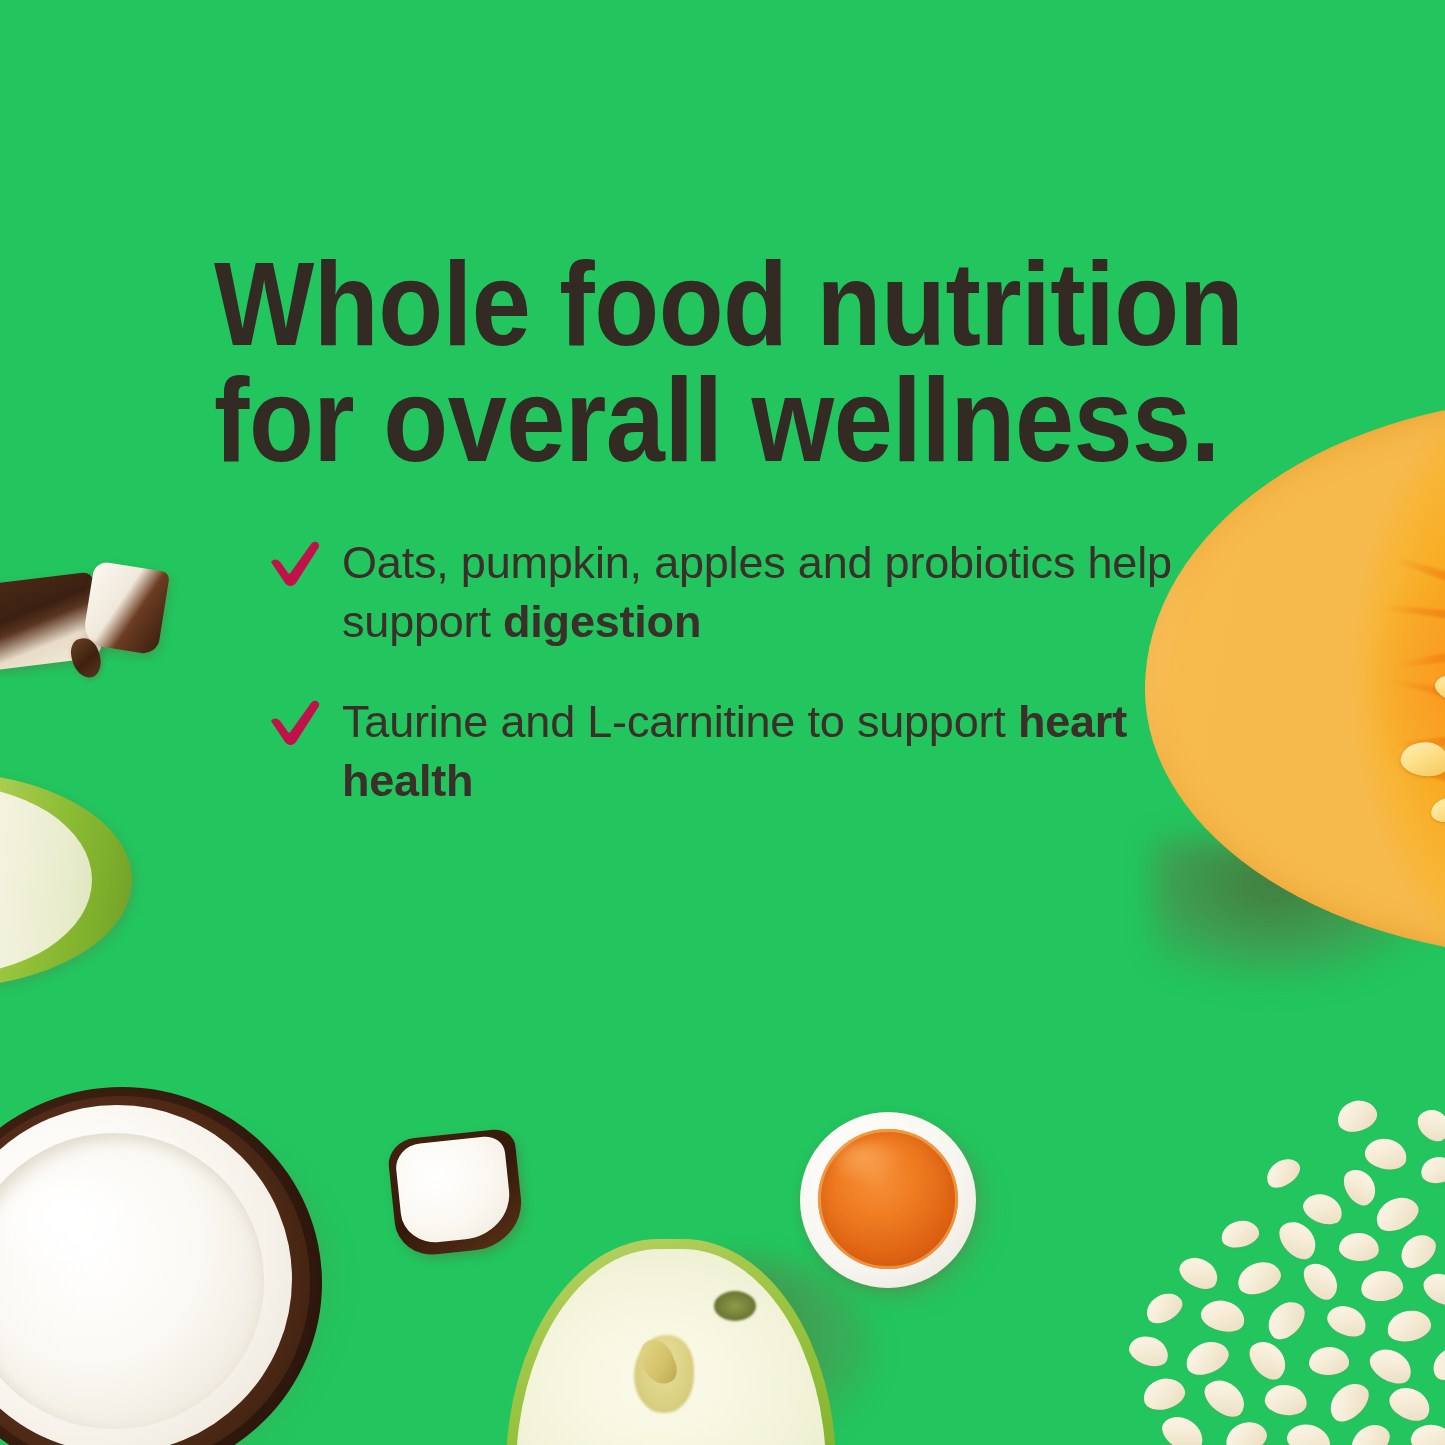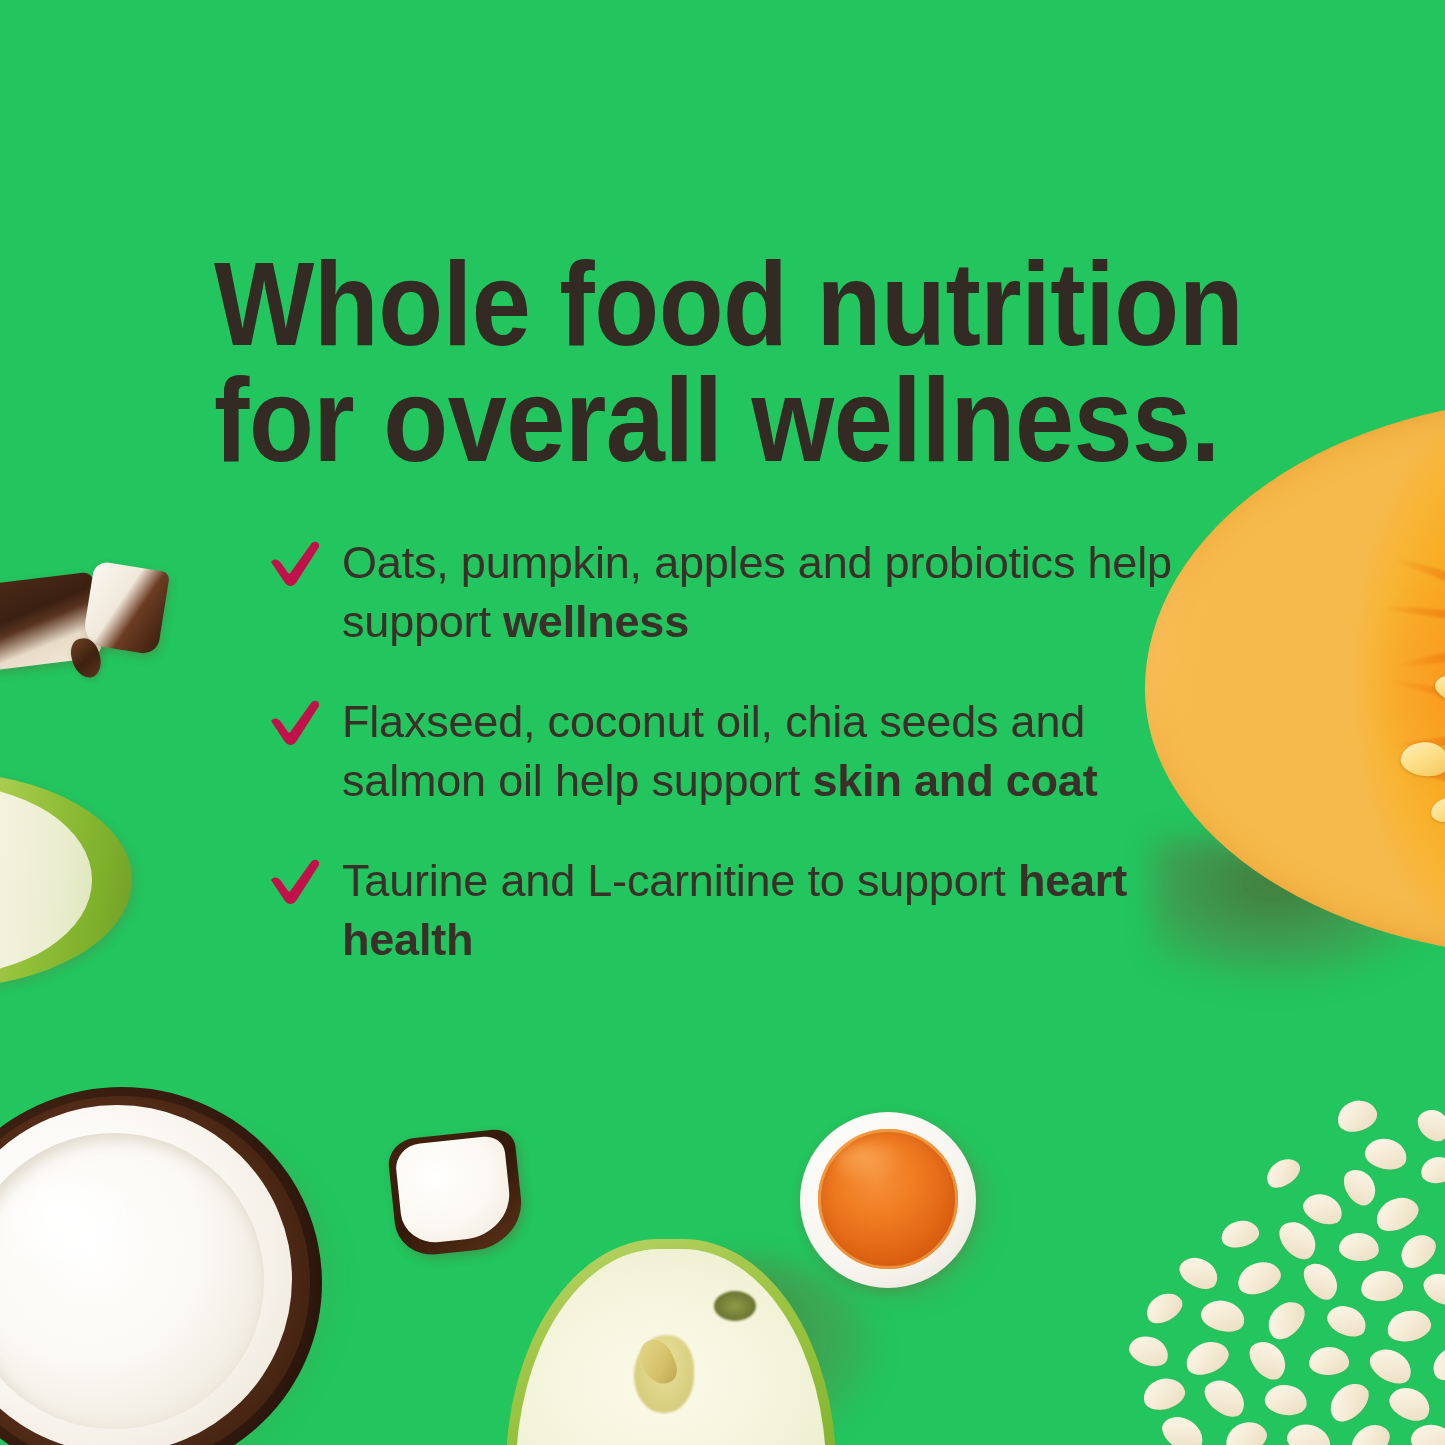--- a/index.html
+++ b/index.html
@@ -507,29 +507,23 @@
     <span class="hl-line">Whole food nutrition</span>
     <span class="hl-line">for overall wellness.</span>
   </h1>
 
   <ul class="bullets" style="list-style:none;margin:0;padding:0;">
 
     <li class="bullet-item" style="color: rgb(58, 48, 41);">
       <svg class="check-icon" viewBox="0 0 56 48">
         <path d="M3 22 C6 18, 10 19, 13 23 L20 33 C21 34, 22 34, 23 32 L43 4 C46 0, 52 2, 51 7 L28 43 C25 47, 20 47, 17 43 Z" fill="#C2104A"></path>
       </svg>
-      <span class="bullet-text">Oats, pumpkin, apples and probiotics help support <b>wellness</b></span>
+      <span class="bullet-text">Oats, pumpkin, apples and probiotics help support <b>digestion</b></span>
     </li>
 
-    <li class="bullet-item" style="color: rgb(58, 48, 41);">
-      <svg class="check-icon" viewBox="0 0 56 48">
-        <path d="M3 22 C6 18, 10 19, 13 23 L20 33 C21 34, 22 34, 23 32 L43 4 C46 0, 52 2, 51 7 L28 43 C25 47, 20 47, 17 43 Z" fill="#C2104A"></path>
-      </svg>
-      <span class="bullet-text">Flaxseed, coconut oil, chia seeds and salmon oil help support <b>skin and coat</b></span>
-    </li>
 
     <li class="bullet-item" style="color: rgb(58, 48, 41);">
       <svg class="check-icon" viewBox="0 0 56 48">
         <path d="M3 22 C6 18, 10 19, 13 23 L20 33 C21 34, 22 34, 23 32 L43 4 C46 0, 52 2, 51 7 L28 43 C25 47, 20 47, 17 43 Z" fill="#C2104A"></path>
       </svg>
       <span class="bullet-text">Taurine and L-carnitine to support <b>heart health</b></span>
     </li>
 
   </ul>
 

